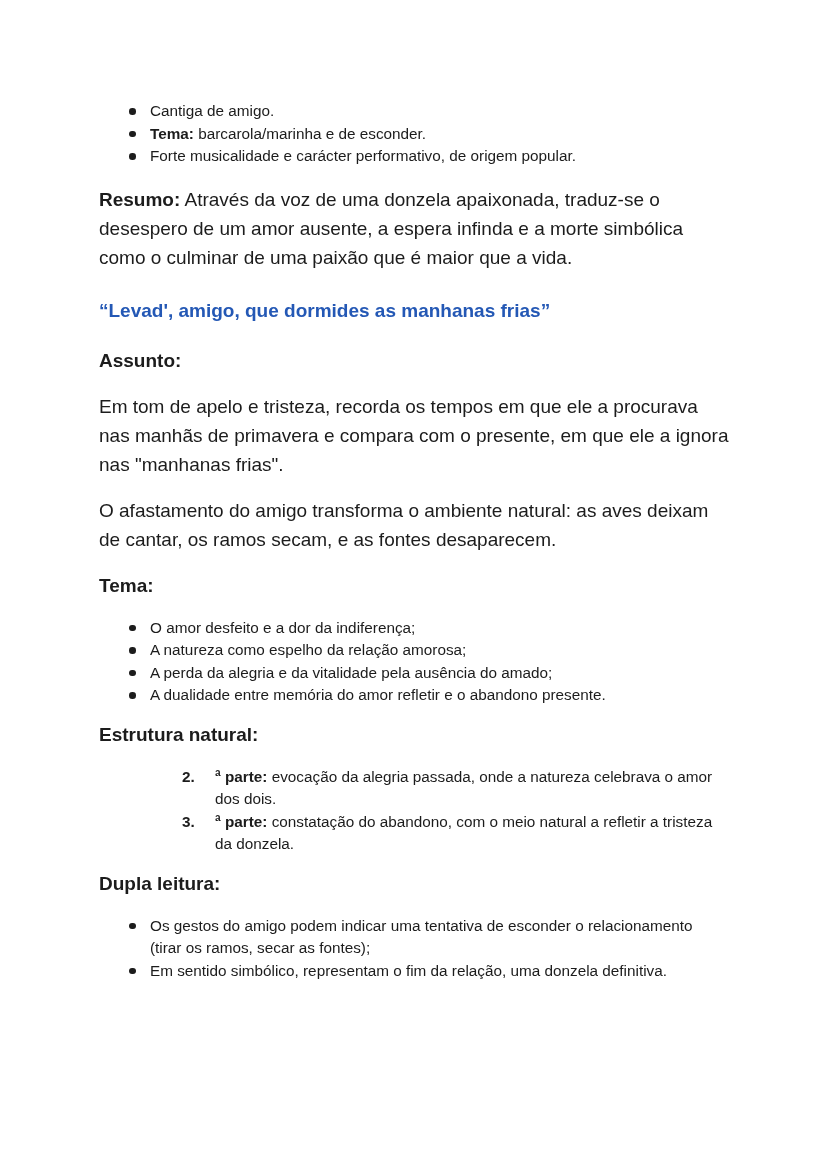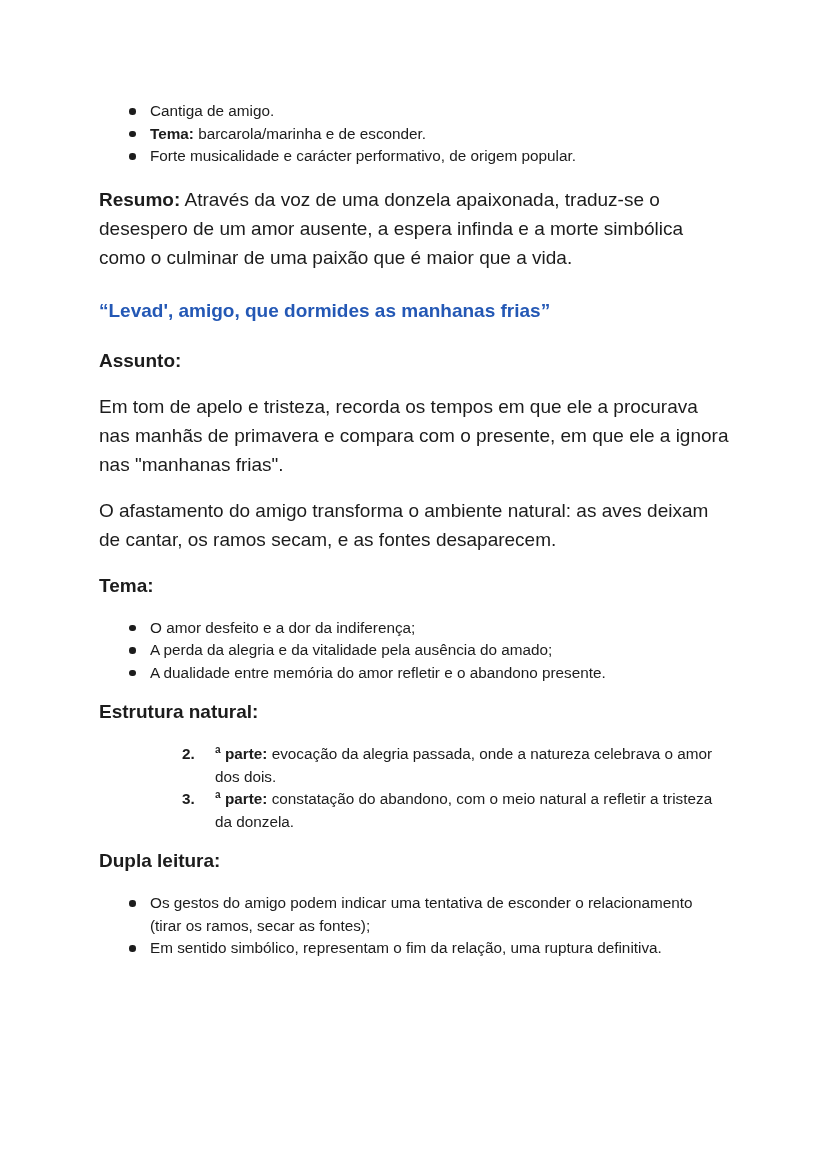--- a/index.html
+++ b/index.html
@@ -47,30 +47,31 @@
 
   <h2 class="song-title" style="color: rgb(36, 88, 181);">“Levad', amigo, que dormides as manhanas frias”</h2>
 
   <h3>Assunto:</h3>
   <p>Em tom de apelo e tristeza, recorda os tempos em que ele a procurava nas manhãs de primavera e compara com o presente, em que ele a ignora nas "manhanas frias".</p>
   <p>O afastamento do amigo transforma o ambiente natural: as aves deixam de cantar, os ramos secam, e as fontes desaparecem.</p>
 
   <h3>Tema:</h3>
   <ul class="blist">
     <li><span>O amor desfeito e a dor da indiferença;</span></li>
+    <li><span>A natureza como espelho da relação amorosa;</span></li>
     <li><span>A perda da alegria e da vitalidade pela ausência do amado;</span></li>
     <li><span>A dualidade entre memória do amor refletir e o abandono presente.</span></li>
   </ul>
 
   <h3>Estrutura natural:</h3>
   <div class="nlist">
     <div class="nitem"><span class="num">2.</span><b>ª parte:</b><span> evocação da alegria passada, onde a natureza celebrava o amor dos dois.</span></div>
     <div class="nitem"><span class="num">3.</span><b>ª parte:</b><span> constatação do abandono, com o meio natural a refletir a tristeza da donzela.</span></div>
   </div>
 
 
   <h3>Dupla leitura:</h3>
   <ul class="blist">
     <li><span>Os gestos do amigo podem indicar uma tentativa de esconder o relacionamento (tirar os ramos, secar as fontes);</span></li>
-    <li><span>Em sentido simbólico, representam o fim da relação, uma ruptura definitiva.</span></li>
+    <li><span>Em sentido simbólico, representam o fim da relação, uma donzela definitiva.</span></li>
   </ul>
 
 </div>
 
 </body></html>

